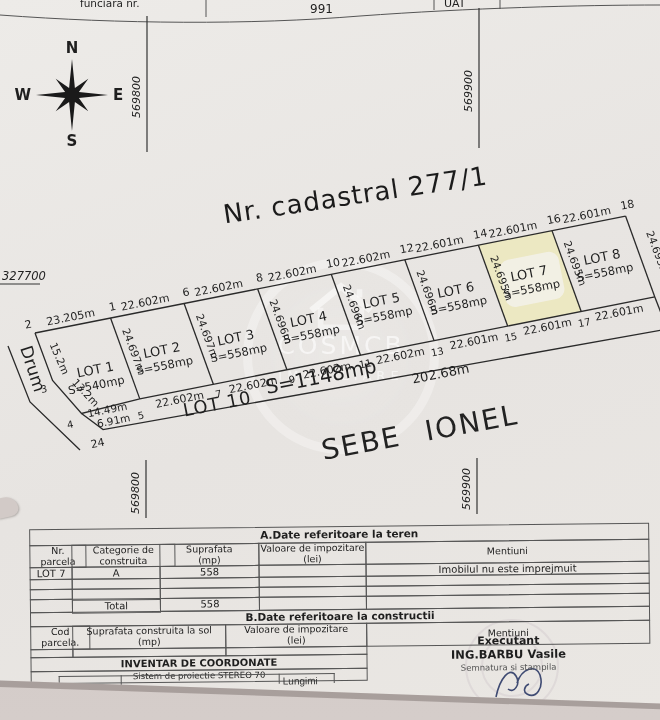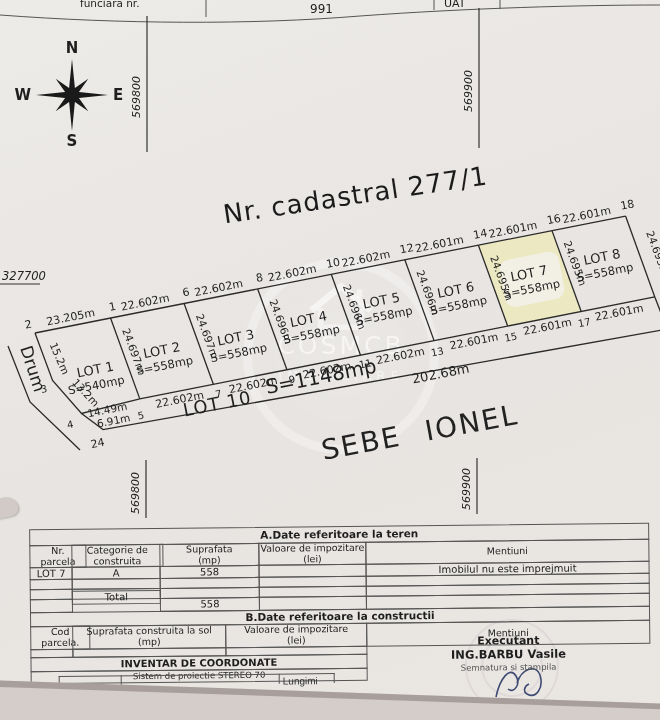--- a/index.html
+++ b/index.html
@@ -189,21 +189,21 @@
     <div class="cad-title">Nr. cadastral 277/1</div>
     <div class="owner">SEBE IONEL</div>
 
     <div class="tbl">
       <div class="cell bold" style="left:0;top:0;width:620px;height:17px;font-size:10.5px">A.Date referitoare la teren</div>
 
       <div class="cell" style="left:0;top:16px;width:57px;height:23px">
         <span class="h">Nr.</span>
         <span class="h">parcela</span>
       </div>
-      <div class="cell" style="left:42px;top:16px;width:92px;height:23px">
+      <div class="cell" style="left:42px;top:16px;width:104px;height:23px">
         <span class="h">Categorie de</span>
         <span class="h">construita</span>
       </div>
       <div class="cell" style="left:130px;top:16px;width:100px;height:23px">
         <span class="h">Suprafata</span>
         <span class="h">(mp)</span>
       </div>
       <div class="cell" style="left:229px;top:16px;width:108px;height:23px">
         <span class="h">Valoare de impozitare</span>
         <span class="h">(lei)</span>
@@ -224,21 +224,21 @@
       <div class="cell" style="left:229px;top:50px;width:108px;height:11px"></div>
       <div class="cell" style="left:336px;top:50px;width:284px;height:11px"></div>
 
       <div class="cell" style="left:0;top:60px;width:43px;height:11px"></div>
       <div class="cell" style="left:42px;top:60px;width:89px;height:11px"></div>
       <div class="cell" style="left:130px;top:60px;width:100px;height:11px"></div>
       <div class="cell" style="left:229px;top:60px;width:108px;height:11px"></div>
       <div class="cell" style="left:336px;top:60px;width:284px;height:11px"></div>
 
       <div class="cell" style="left:0;top:70px;width:43px;height:14px"></div>
-      <div class="cell" style="left:42px;top:62px;width:89px;height:14px">Total</div>
+      <div class="cell" style="left:42px;top:71px;width:89px;height:14px">Total</div>
       <div class="cell" style="left:130px;top:70px;width:100px;height:14px">558</div>
       <div class="cell" style="left:229px;top:70px;width:108px;height:14px"></div>
       <div class="cell" style="left:336px;top:70px;width:284px;height:14px"></div>
 
       <div class="cell bold" style="left:0;top:83px;width:620px;height:15px;font-size:10.5px">B.Date referitoare la constructii</div>
 
       <div class="cell" style="left:0;top:97px;width:60px;height:24px">
         <span class="h">Cod</span>
         <span class="h">parcela.</span>
       </div>

